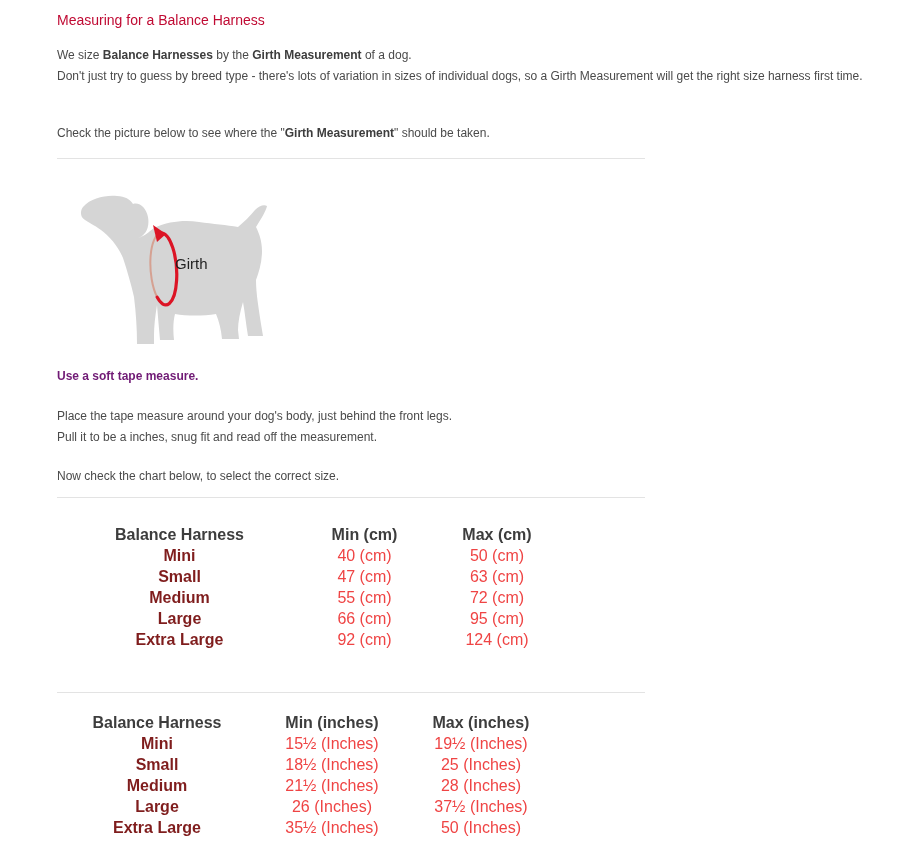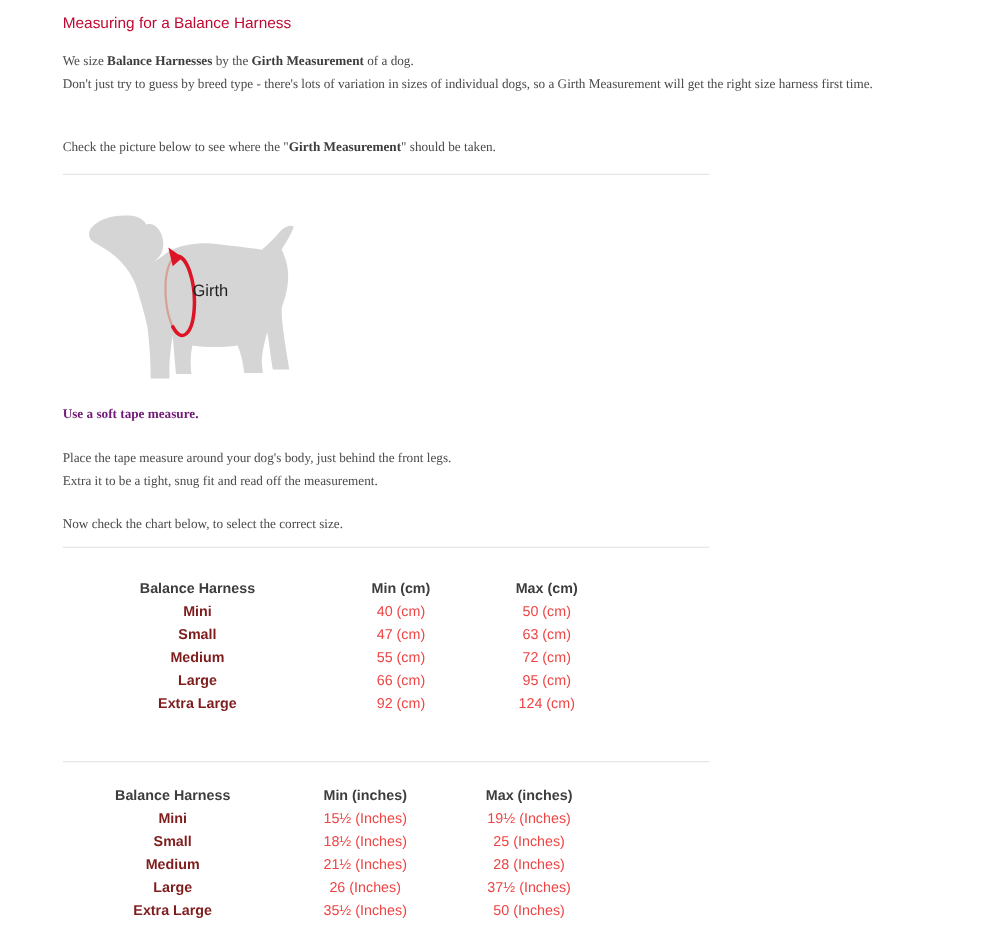--- a/index.html
+++ b/index.html
@@ -16,41 +16,41 @@
     padding: 12px 0 10px 57px;
     width: 897px;
   }
   .page-title {
     font-size: 14px;
     line-height: 16px;
     font-weight: normal;
     color: #c00a33;
     margin: 0 0 17px 0;
   }
-  p { margin: 0; font-family: Liberation Serif, serif; }
+  p { margin: 0; }
   b, strong, .bold { font-weight: bold; color: #3d3d3d; }
   .intro { margin: 0 0 36px 0; max-width: 835px; }
   .picture-note { margin: 0; }
   hr.divider {
     border: none;
     border-top: 1px solid #e3e3e3;
     width: 588px;
     margin: 14px 0 0 0;
   }
   .figure { margin: 20px 0 0 0; width: 588px; text-align: right; }
   .figure svg { display: block; }
   .tape-note { margin: 2px 0 0 0; font-weight: bold; color: #701a75; }
   .steps { margin: 19px 0 0 0; }
   .step-last { margin: 18px 0 0 0; }
   hr.divider-2 { margin-top: 10px; }
   hr.divider-3 { margin-top: 42px; }
   table {
     border-collapse: collapse;
     table-layout: fixed;
-    font-size: 13px;
+    font-size: 16px;
   }
   .table-cm { margin-top: 26px; width: 510px; }
   .table-in { margin-top: 19px; width: 498px; }
   th, td {
     padding: 0;
     height: 21px;
     text-align: center;
     vertical-align: middle;
     overflow: hidden;
     white-space: nowrap;
@@ -116,21 +116,21 @@
         <path d="M 98.2 117.6 A 13 36 0 0 1 106.5 54" fill="none" stroke="#d5a192" stroke-width="2" stroke-linecap="round"></path>
         <path d="M 106.5 54 A 13 36 0 1 1 98.2 117.6" fill="none" stroke="#dc1425" stroke-width="3.2" stroke-linecap="round"></path>
       </g>
       <polygon points="96,46 109,55 100,63" fill="#dc1425"></polygon>
       <text class="girth-label-text" x="118" y="90">Girth</text>
     </svg>
   </div>
 
   <p class="tape-note">Use a soft tape measure.</p>
 
-  <p class="steps"><span>Place the tape measure around your dog's body, just behind the front legs.</span><br><span>Extra it to be a tight, snug fit and read off the measurement.</span></p>
+  <p class="steps"><span>Place the tape measure around your dog's body, just behind the front legs.</span><br><span>Pull it to be a inches, snug fit and read off the measurement.</span></p>
 
   <p class="step-last">Now check the chart below, to select the correct size.</p>
 
   <hr class="divider divider-2">
 
   <table class="table-cm">
     <colgroup>
         <col style="width:245px">
         <col style="width:125px">
         <col style="width:140px">

